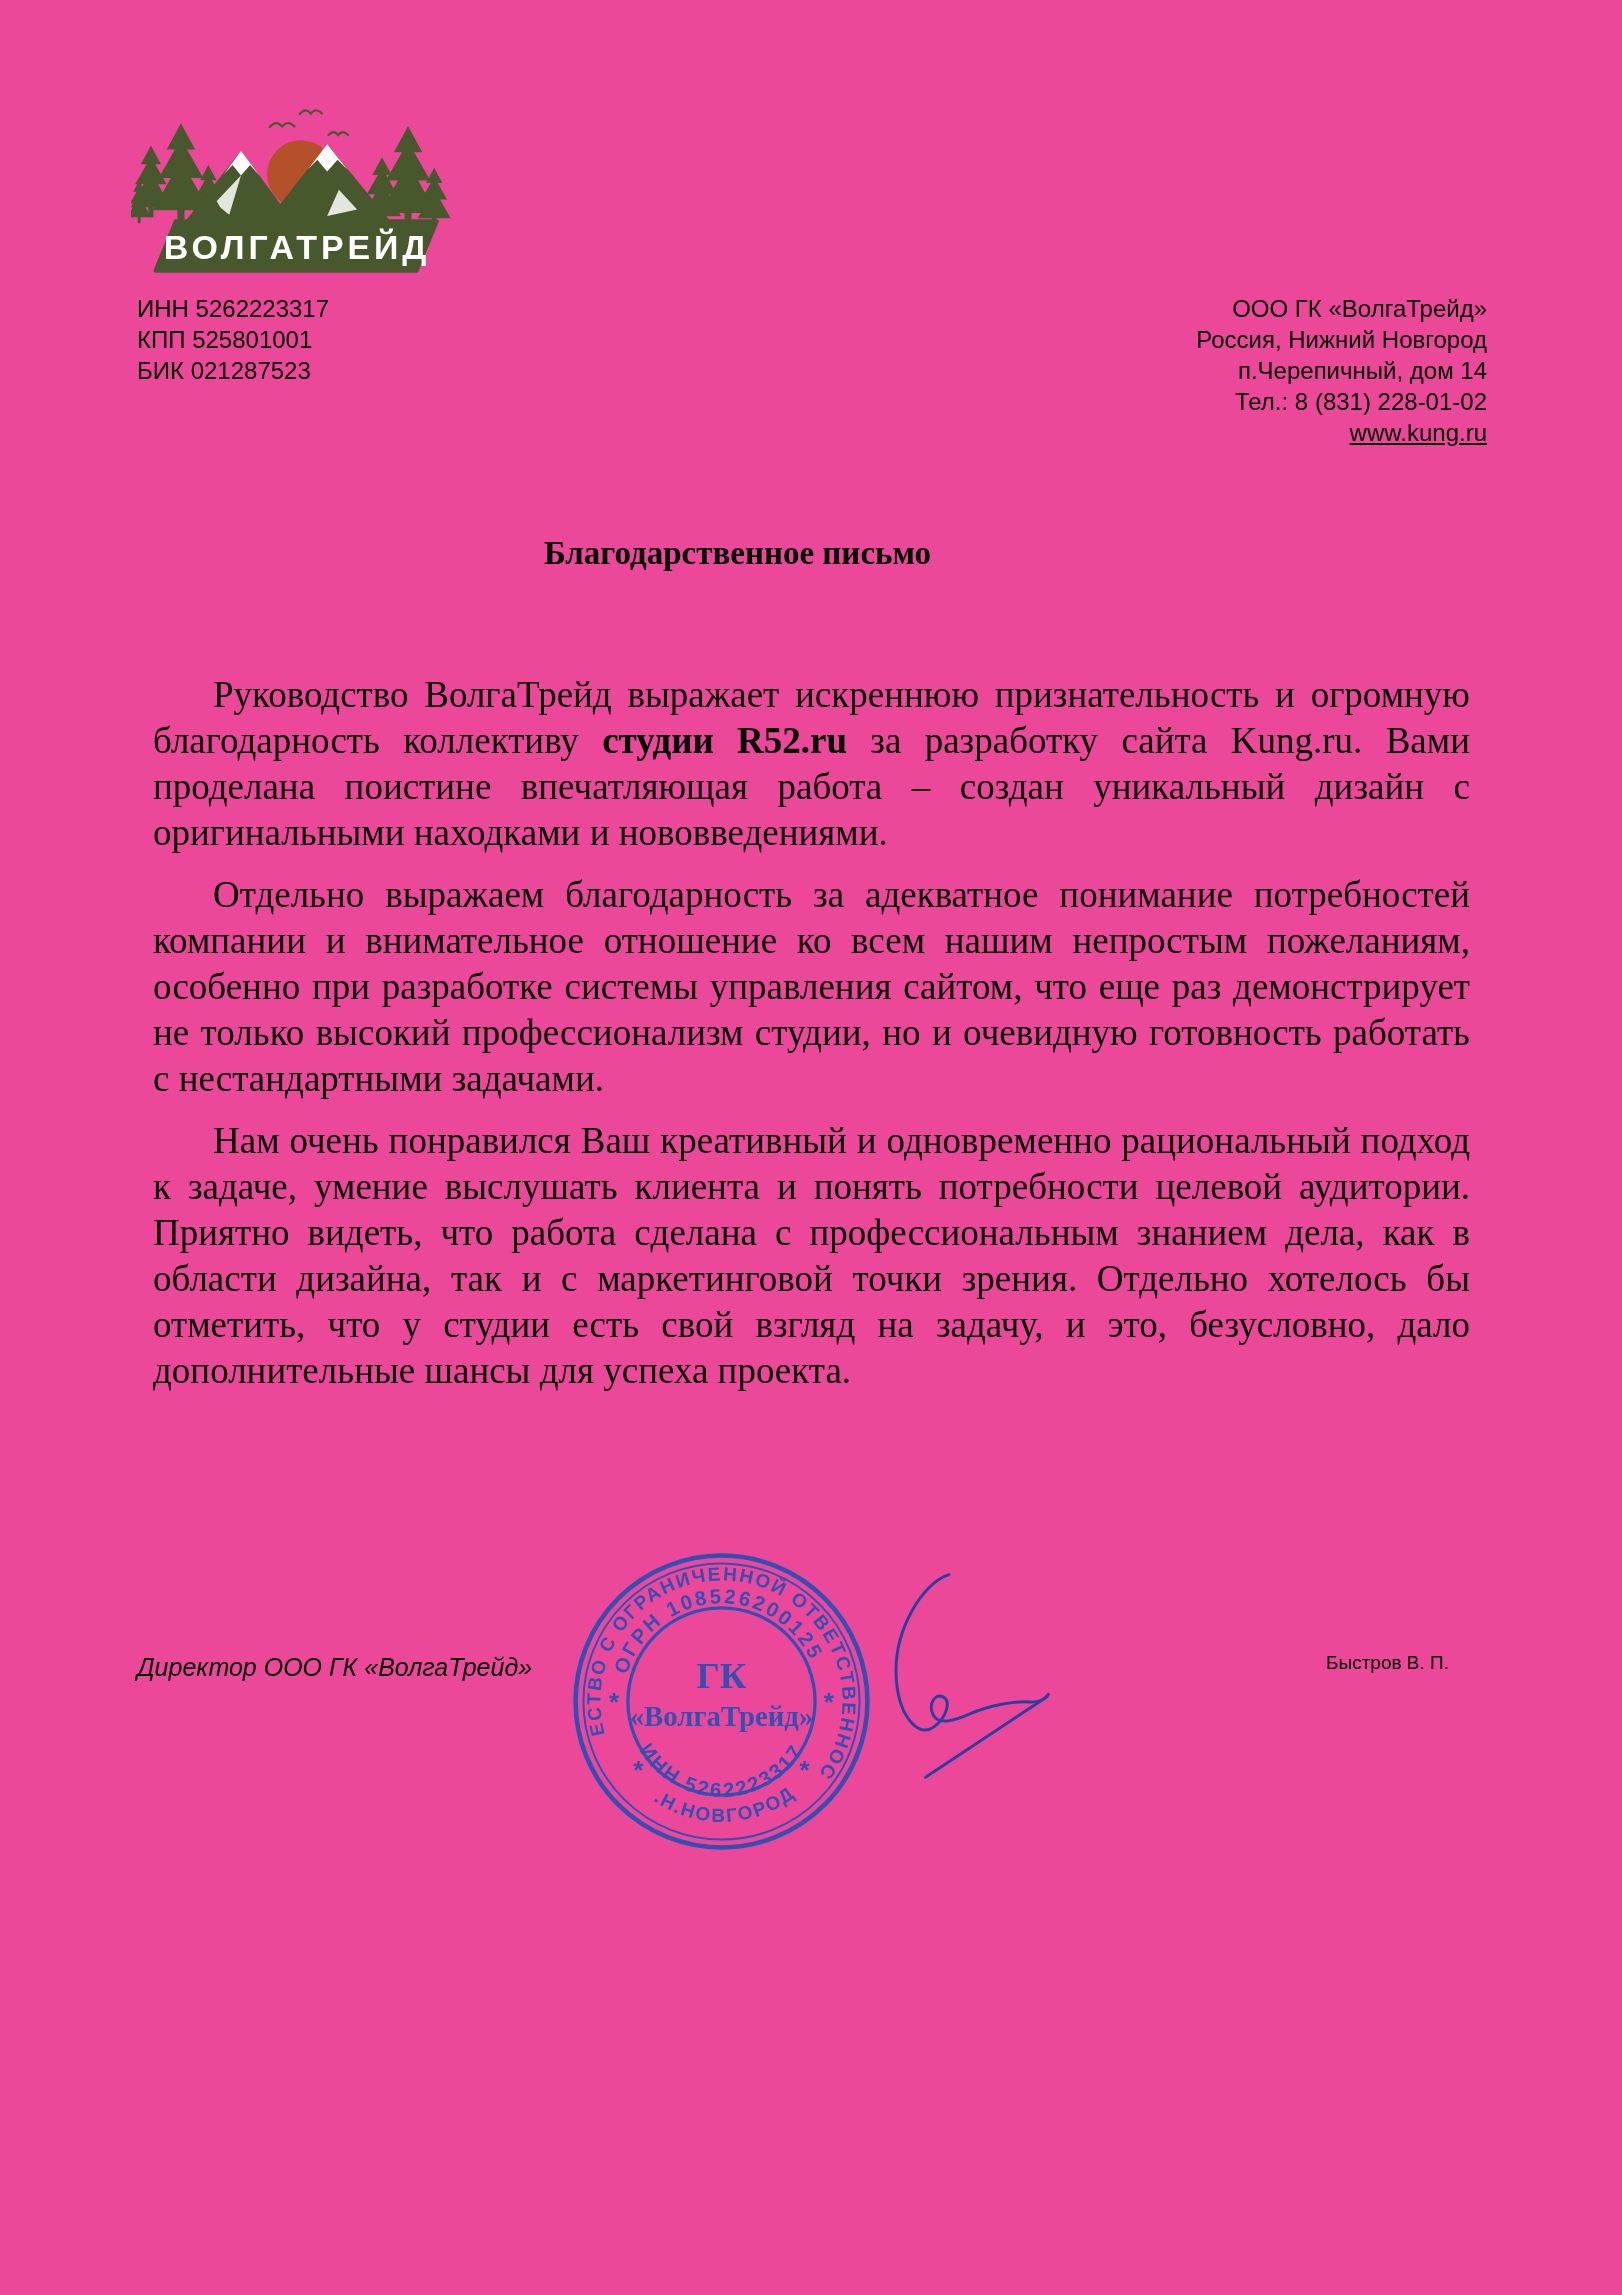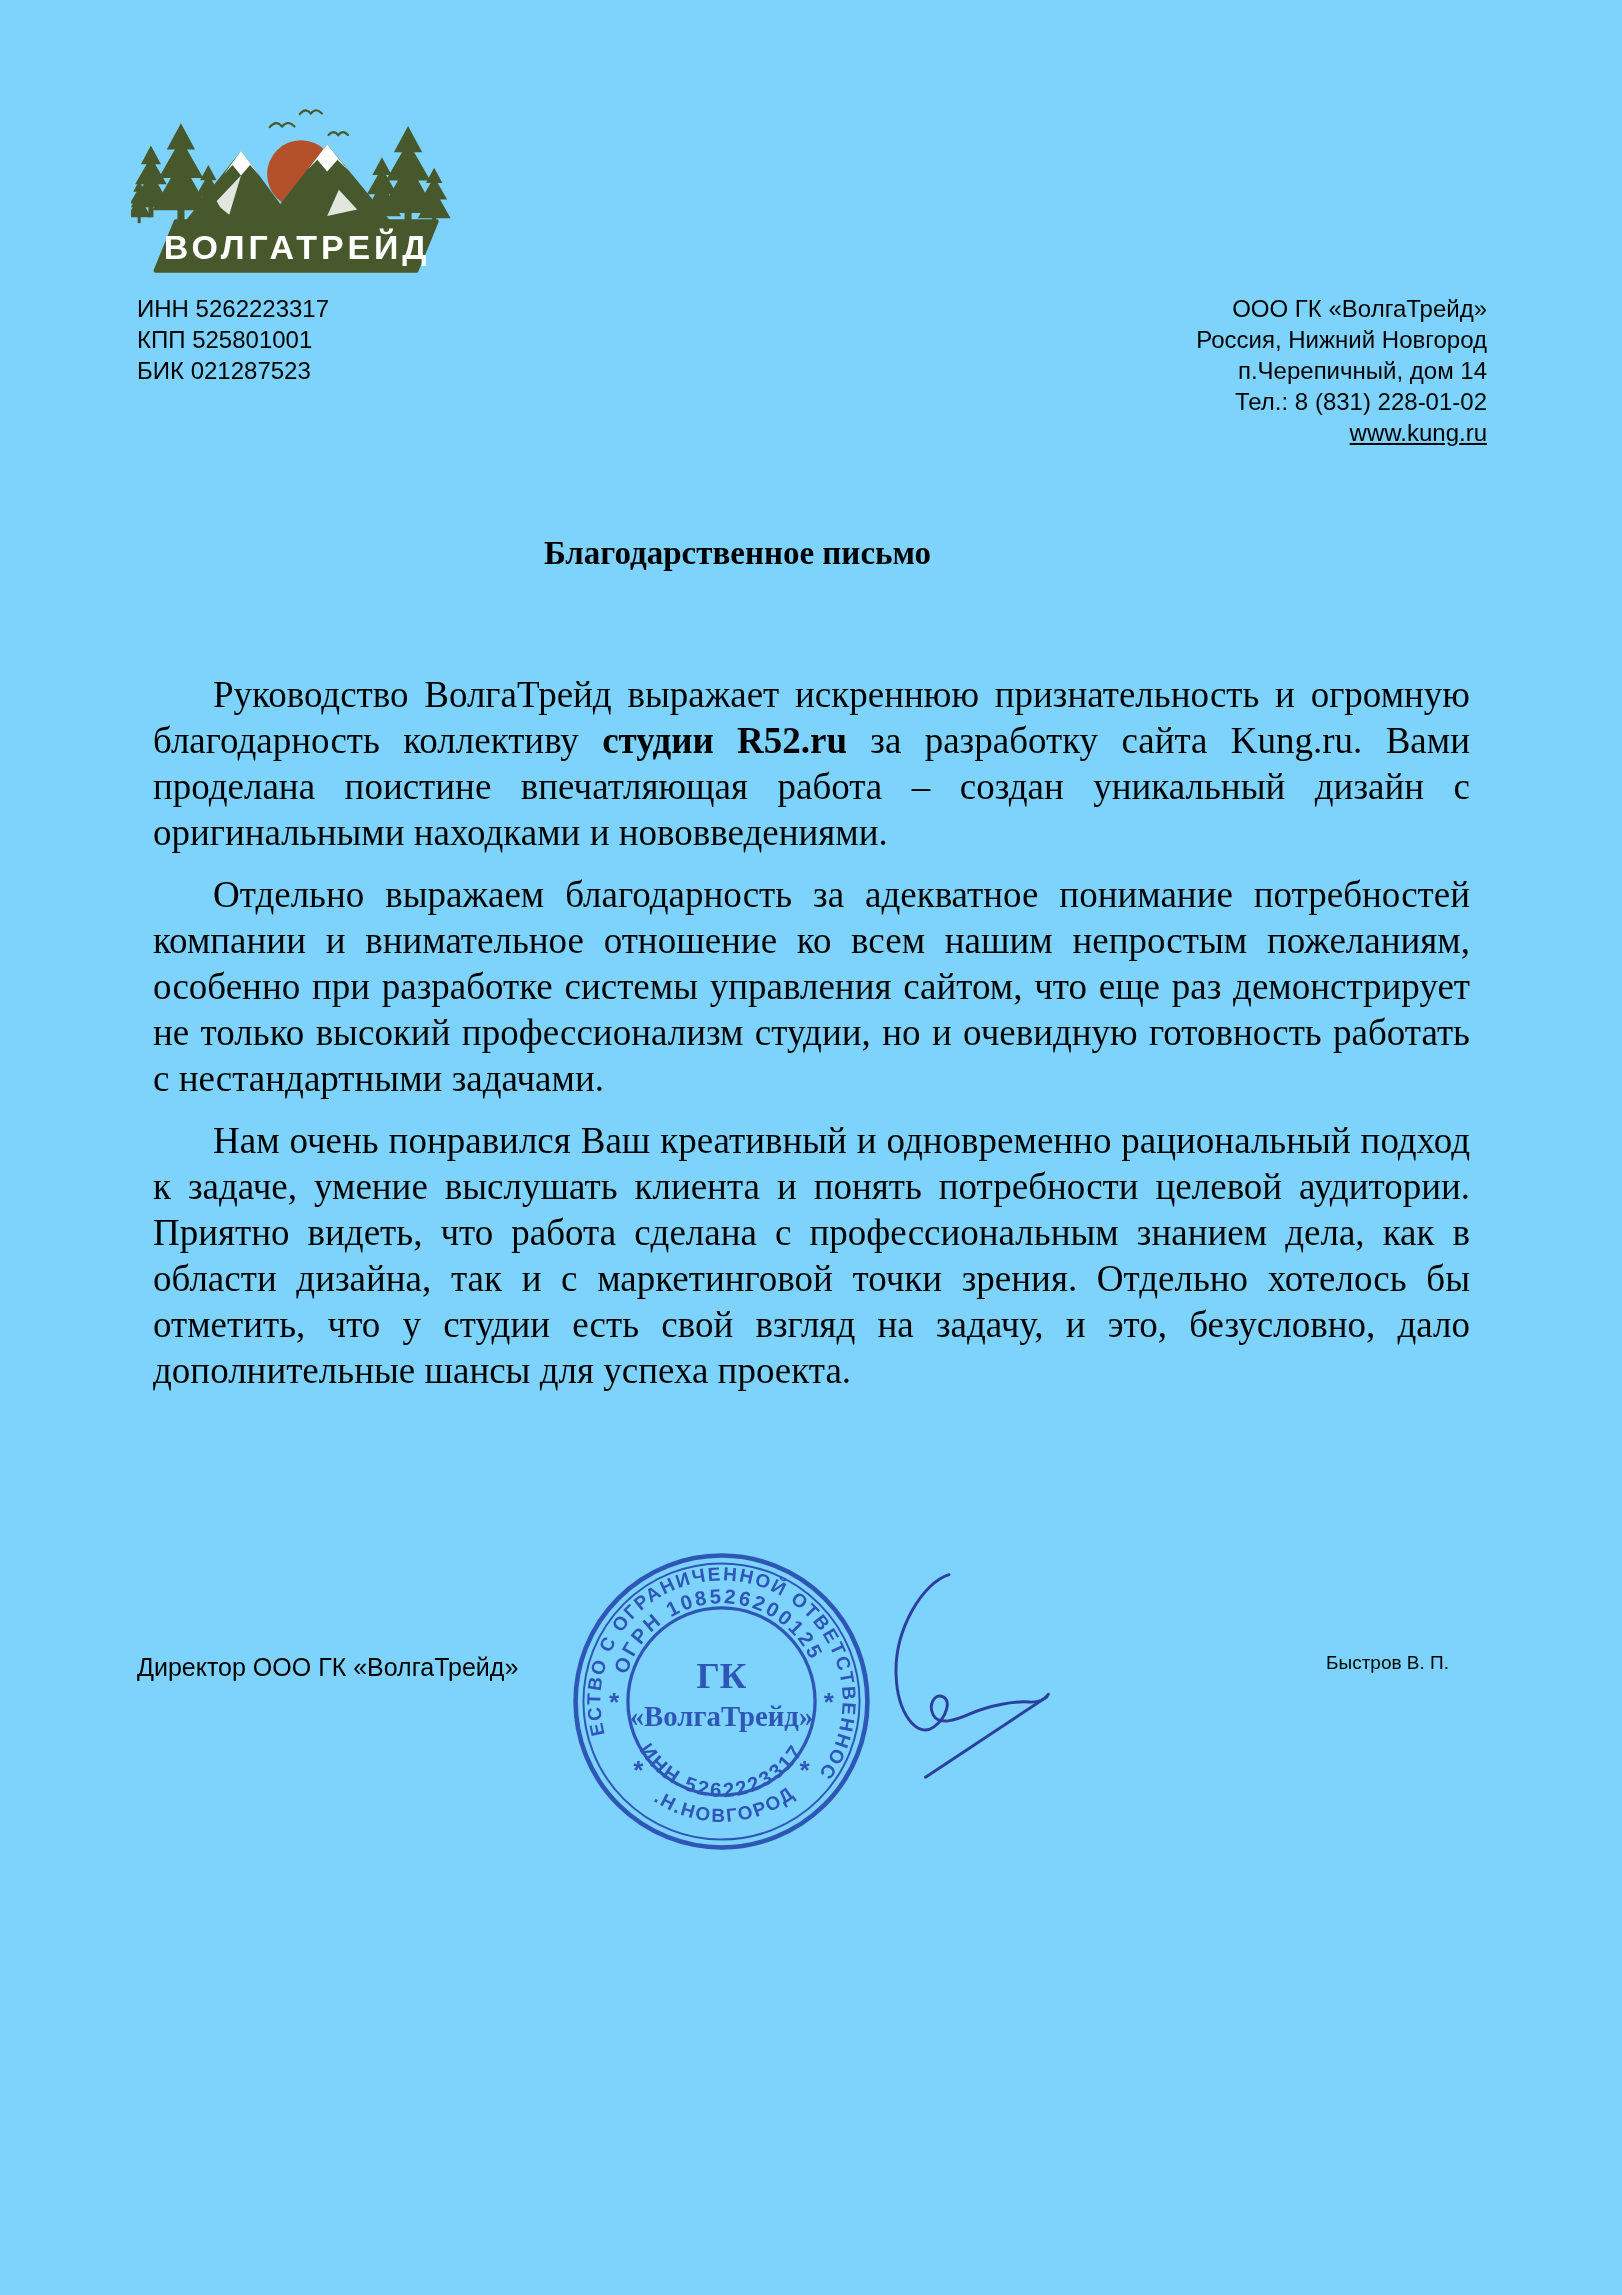--- a/index.html
+++ b/index.html
@@ -1,20 +1,20 @@
 <!DOCTYPE html>
 <html style="font-size:10.5px"><head>
 <meta charset="utf-8">
 <style>
   * { margin:0; padding:0; box-sizing:border-box; }
   html,body { background:#ffffff; }
   .page {
     position:relative;
     width:1623px; height:2295px;
-    background:#7dd3fc;
+    background:#ec4899;
     overflow:hidden;
     font-family:"Liberation Sans", sans-serif;
     color:#000;
   }
   .logo { position:absolute; left:131px; top:105px; width:327px; height:171px; }
   .hdr-left {
     position:absolute; left:137px; top:293px;
     font-size:24px; line-height:31px; white-space:nowrap;
   }
   .hdr-right {
@@ -28,21 +28,21 @@
     font-family:"Liberation Serif", serif;
     font-size:33px; font-weight:bold;
   }
   .body {
     position:absolute; left:137px; top:656px; width:1349px;
     font-family:"Liberation Serif", serif;
     font-size:37px; line-height:46px;
     text-align:justify;
   }
   .body p { text-indent:60px; margin:16px; }
-  .sig-label { position:absolute; left:137px; top:1653px; font-size:25px; white-space:nowrap; }
+  .sig-label { position:absolute; left:137px; top:1653px; font-size:25px; white-space:nowrap;font-style:italic; }
   .sig-name  { position:absolute; right:174px; top:1652px; font-size:19px; white-space:nowrap; }
   .stamp     { position:absolute; left:571px; top:1551px; width:301px; height:301px; opacity:.95; }
   .signature { position:absolute; left:885px; top:1564px; width:196px; height:216px; }
   .stamp text { font-family:"Liberation Sans", sans-serif; font-weight:bold; }
   .stamp .center-serif { font-family:"Liberation Serif", serif; }
   .logo text { font-family:"Liberation Sans", sans-serif; font-weight:bold; }
 </style>
 </head>
 <body>
 

